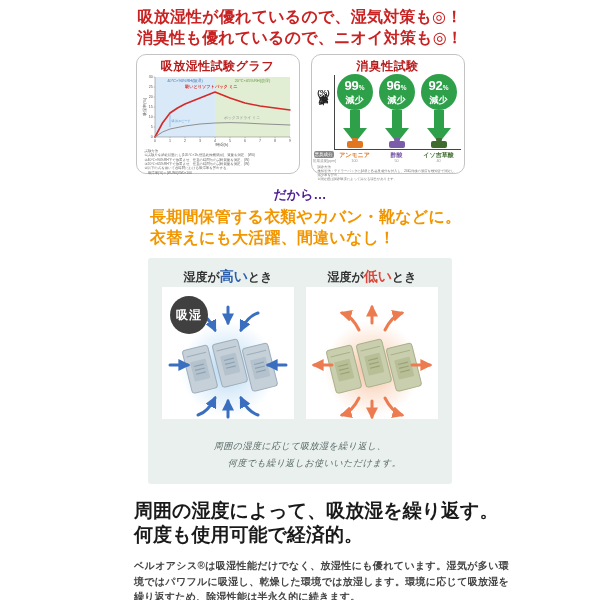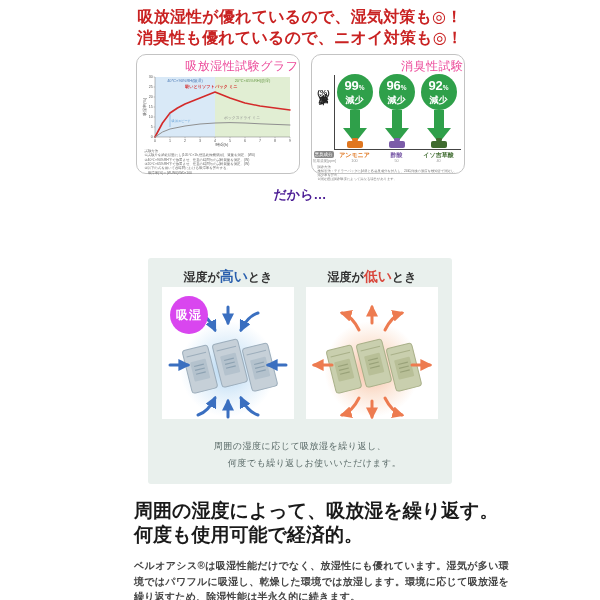--- a/index.html
+++ b/index.html
@@ -9,22 +9,22 @@
 
   
   .headline{position:absolute;top:6px;left:0;right:0;text-align:center;
             font-size:16px;font-weight:bold;color:#c92222;line-height:21px;letter-spacing:.2px;}
 
   
   .boxes{position:absolute;top:54px;left:0;right:0;display:flex;justify-content:center;gap:11px;}
   .tbox{position:relative;height:120px;background:#fff;border:1px solid #c3c3c3;border-radius:10px;box-sizing:border-box;}
   .tbox-hygro{width:164px;}
   .tbox-deo{width:154px;}
-  .tbox-title{position:absolute;top:3px;left:0;right:0;text-align:right;
-              font-size:12px;font-weight:normal;color:#ec4899;letter-spacing:.5px;}
+  .tbox-title{position:absolute;top:3px;left:0;right:0;text-align:center;
+              font-size:12px;font-weight:bold;color:#b91c1c;letter-spacing:.5px;}
   #hygro-svg{position:absolute;left:5px;top:19px;}
   .hygro-method{position:absolute;left:8px;right:5px;top:94px;font-size:3.4px;line-height:1.28;color:#666;}
 
   .deo-canvas{position:absolute;inset:0;}
   .deo-ylabel{position:absolute;left:5px;top:30px;font-size:9.5px;font-weight:bold;color:#222;
               writing-mode:vertical-rl;text-orientation:upright;letter-spacing:1px;}
   .deo-ylabel .unit{writing-mode:horizontal-tb;text-orientation:mixed;font-size:8px;letter-spacing:0;}
   .deo-axis{position:absolute;left:22px;top:20px;width:126px;height:74px;
             border-left:1px solid #444;border-bottom:1px solid #444;}
   .deo-badge{position:absolute;left:2px;top:96px;width:20px;height:7px;background:#8a8a8a;color:#fff;
@@ -42,22 +42,22 @@
   .panel{position:absolute;top:258px;left:148px;width:304px;height:226px;background:#e9f0ed;border-radius:3px;}
   .card-title{position:absolute;top:10px;width:132px;text-align:center;font-size:12px;font-weight:bold;color:#333;}
   .card-title .key{font-size:14px;}
   .ct-left{left:14px;} .ct-right{left:158px;}
   .ct-left .key{color:#2a5fad;} .ct-right .key{color:#d9473c;}
   .card{position:absolute;top:29px;width:132px;height:132px;background:#fff;}
   .card-left{left:14px;} .card-right{left:158px;}
   .badge{position:absolute;left:8px;top:9px;width:38px;height:38px;border-radius:50%;
          color:#fff;font-size:12px;font-weight:bold;display:flex;align-items:center;justify-content:center;
          letter-spacing:1px;z-index:2;}
-  .badge-blue{background:#d946ef;} .badge-red{background:#d9534a;}
-  .caption{position:absolute;left:0;right:0;text-align:center;font-size:9px;color:#5a6a68;letter-spacing:.5px;}
+  .badge-blue{background:#404040;} .badge-red{background:#d9534a;}
+  .caption{position:absolute;left:0;right:0;text-align:center;font-size:9px;color:#5a6a68;letter-spacing:.5px;font-style:italic;}
   .cap1{top:182px;} .cap2{top:199px;padding-left:29px;}
 
   
   .bottom-heading{position:absolute;top:499px;left:134px;font-size:19px;font-weight:bold;color:#1a1a1a;line-height:24px;}
   .bottom-body{position:absolute;top:558px;left:134px;width:375px;font-size:10px;line-height:15.5px;color:#444;
                text-align:justify;letter-spacing:.2px;font-weight:bold;}
 </style>
 </head>
 <body>
 
@@ -176,20 +176,24 @@
         <div class="deo-badge">悪臭成分</div>
         <div class="deo-sub">初期濃度[ppm]</div>
         <div class="deo-method pre">試験方法
 検知管法：テドラーバッグに試料と各悪臭成分を封入し、24時間後の濃度を検知管で測定し、減少率を算出。
 ※測定値は試験環境によって異なる場合があります。</div>
       </div>
     </div>
   </div>
 
   <div class="dakara">だから…</div>
+  <div class="orange">
+    <div>長期間保管する衣類やカバン・靴などに。</div>
+    <div>衣替えにも大活躍、間違いなし！</div>
+  </div>
 
   <div class="panel">
 
     <div class="card-title ct-left"><span>湿度が</span><span class="key">高い</span><span>とき</span></div>
 
     <div class="card-title ct-right"><span>湿度が</span><span class="key">低い</span><span>とき</span></div>
 
     <div class="card card-left">
       <div class="badge badge-blue">吸湿</div>
       <svg width="132" height="132" viewBox="0 0 132 132">

